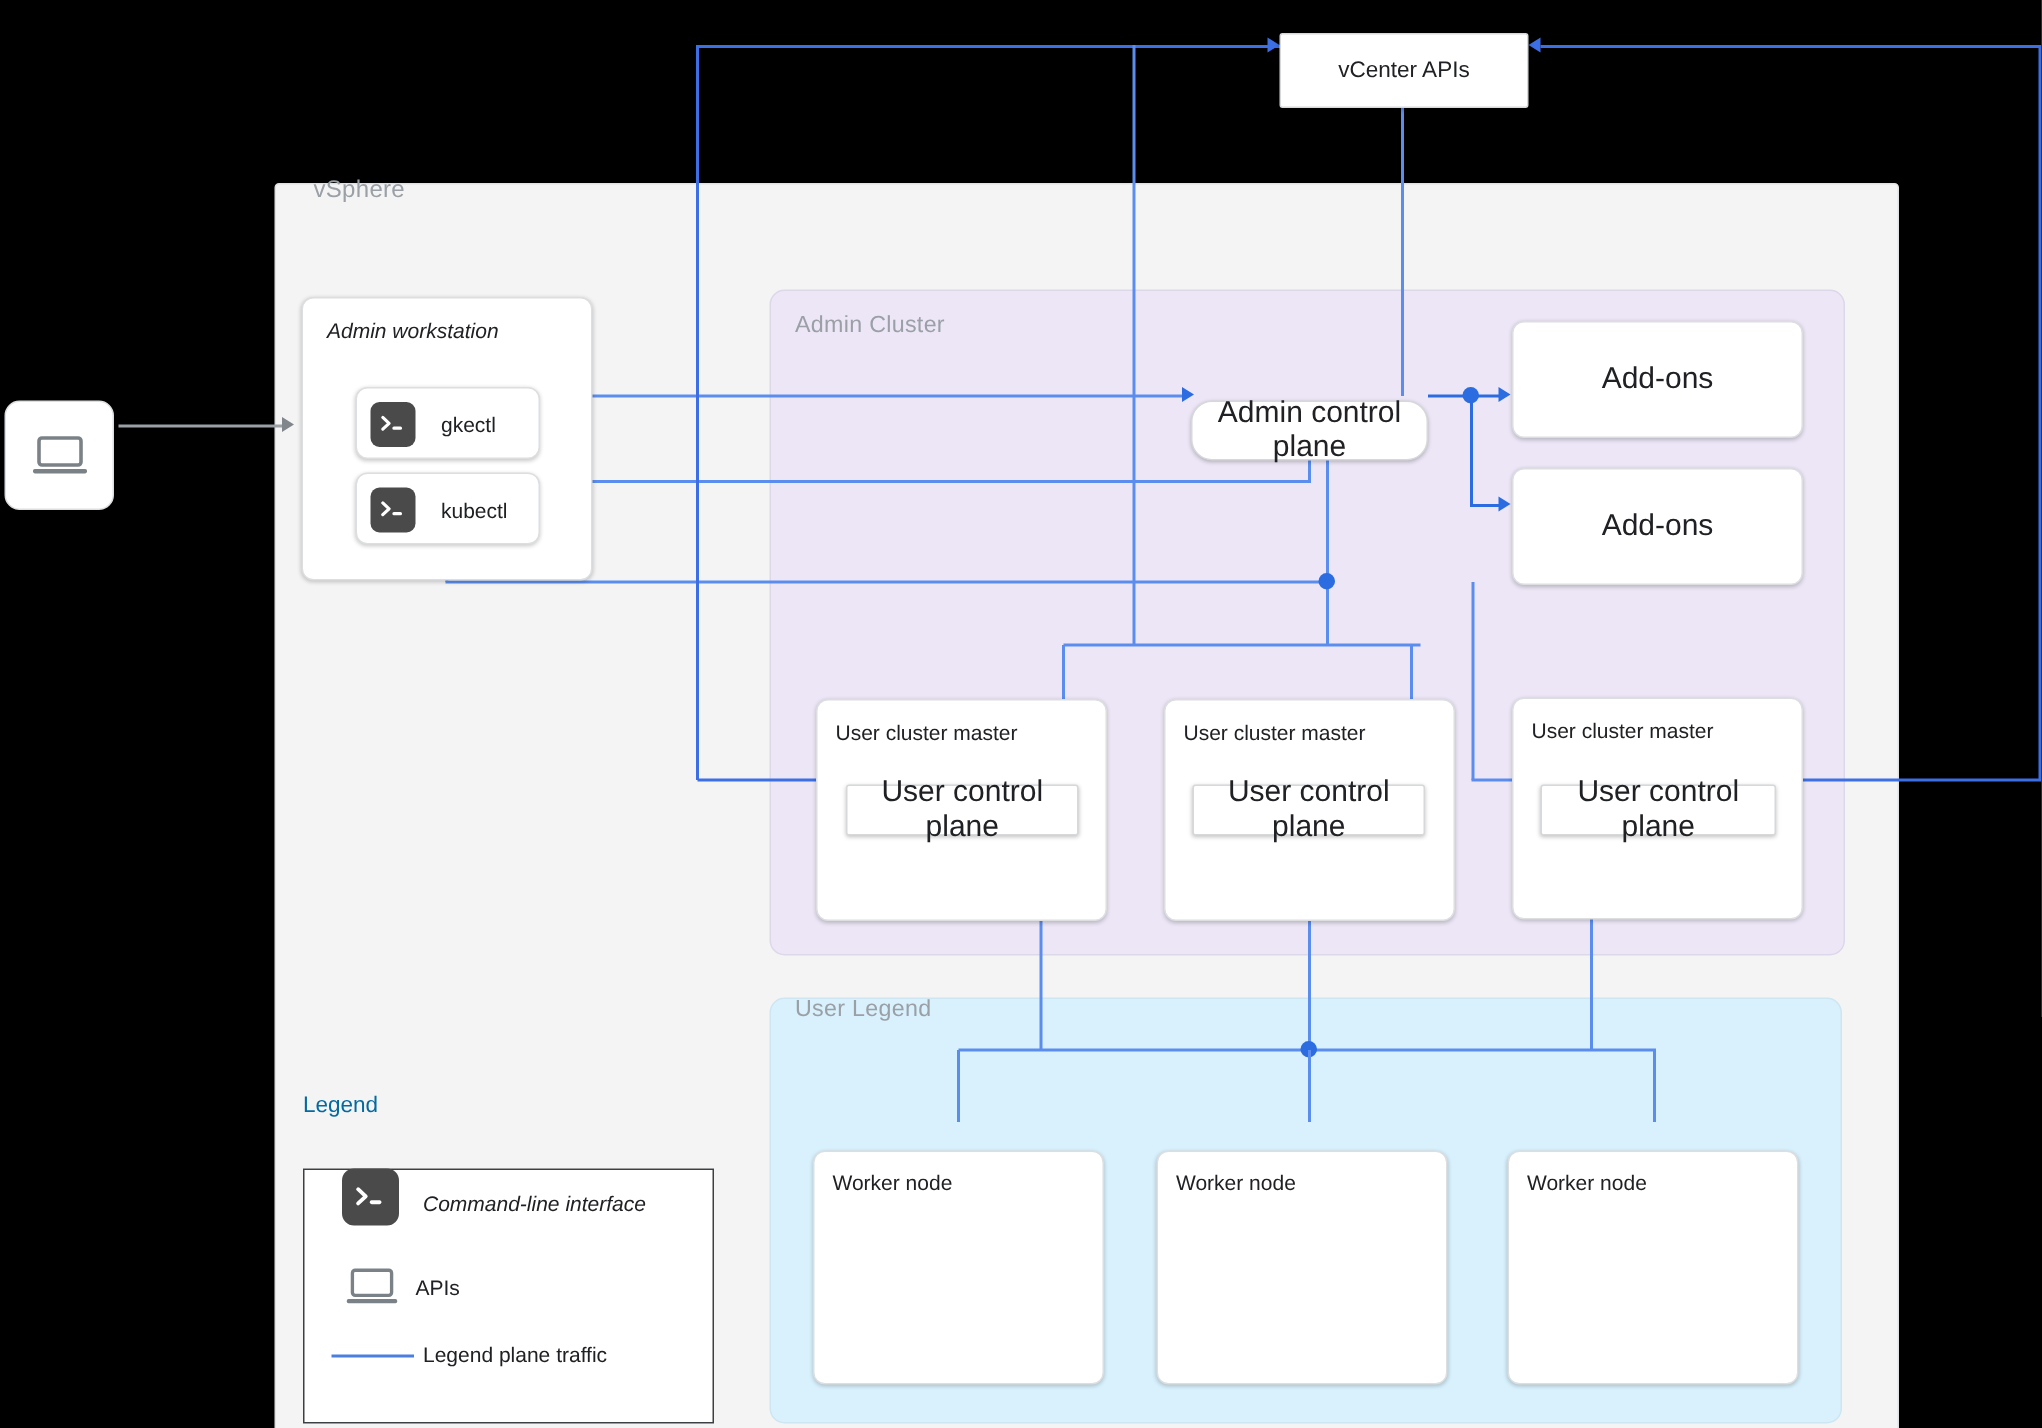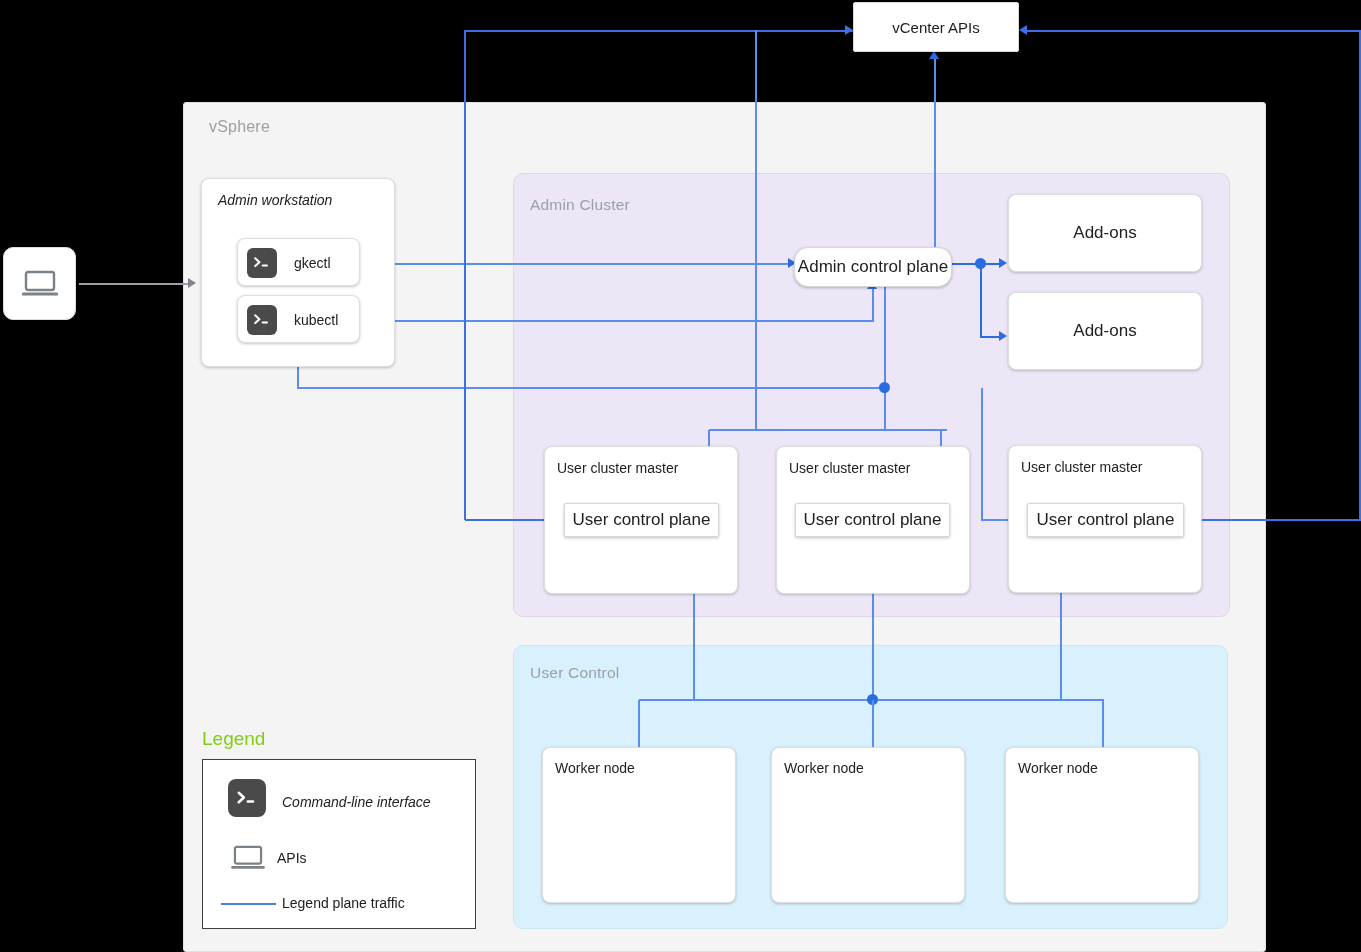--- a/index.html
+++ b/index.html
@@ -1,34 +1,34 @@
 <!DOCTYPE html>
 <html><head>
 <meta charset="utf-8">
 <style>
   html,body{margin:0;padding:0;background:#000;}
   #stage{
     position:relative;width:1361px;height:952px;background:#000;overflow:hidden;
     font-family:"Liberation Sans","DejaVu Sans",sans-serif;
   }
   
-  .box{position:absolute;box-sizing:border-box;}
+  .box{position:absolute;box-sizing:border-box;margin-top:20px;}
   .card{
     background:#ffffff;border:1px solid #dcdee0;border-radius:8px;
     box-shadow:0 1px 3px rgba(0,0,0,.22);
   }
   .flatcard{background:#ffffff;border:1px solid #d6d8da;box-shadow:0 1px 3px rgba(0,0,0,.25);}
   .region{border-radius:10px;border:1px solid #d9dadc;}
   .region-label{
     position:absolute;color:#9aa0a6;font-size:15.5px;letter-spacing:.2px;
   }
   .card-title{position:absolute;color:#202124;font-size:14px;}
   .center-label{
     position:absolute;left:0;right:0;top:50%;transform:translateY(-50%);
-    text-align:center;color:#202124;font-size:17px;
+    text-align:center;color:#202124;font-size:20px;
   }
   
   .ln{position:absolute;background:#8aa9f5;}
   .ln.dark{background:#3b6fe3;}
   .ln.mid{background:#5b8def;}
   .hl{height:1.6px;}
   .vl{width:1.6px;}
   .dot{position:absolute;width:11px;height:11px;border-radius:50%;background:#2b6ce0;}
   .arw{position:absolute;width:0;height:0;}
   .arw.r{border-left:8px solid #2b6ce0;border-top:5.5px solid transparent;border-bottom:5.5px solid transparent;}
@@ -36,36 +36,36 @@
   .arw.u{border-bottom:8px solid #2b6ce0;border-left:5.5px solid transparent;border-right:5.5px solid transparent;}
   .arw.d{border-top:8px solid #5b8def;border-left:5.5px solid transparent;border-right:5.5px solid transparent;}
   .arw.gray{border-left-color:#80868b;}
   
   .term-ico{
     position:absolute;background:#4a4a4a;border-radius:6px;
     display:flex;align-items:center;justify-content:center;
   }
   .laptop-ico{position:absolute;display:flex;align-items:center;justify-content:center;}
   
-  #legend-title{position:absolute;color:#84cc16;font-size:19px;}
+  #legend-title{position:absolute;color:#0369a1;font-size:15px;}
   .legend-row-label{position:absolute;color:#202124;font-size:14px;}
 </style>
 </head>
 <body>
 
 <div id="stage">
 
   <div class="box region" style="left:183px;top:102px;width:1083px;height:850px;background:#f4f4f4;border-color:#e0e1e3;border-radius:3px;"></div>
   <div class="region-label" style="left:209px;top:118px;font-size:16px;">vSphere</div>
 
   <div class="box region" style="left:513px;top:173px;width:717px;height:444px;background:#ece6f6;border-color:#ddd7ea;"></div>
-  <div class="region-label" style="left:530px;top:196px;">Admin Cluster</div>
+  <div class="region-label" style="left:530px;top:208px;">Admin Cluster</div>
 
   <div class="box region" style="left:513px;top:645px;width:715px;height:284px;background:#d8f1fd;border-color:#cde6f2;"></div>
-  <div class="region-label" style="left:530px;top:664px;">User Control</div>
+  <div class="region-label" style="left:530px;top:664px;">User Legend</div>
 
   <div class="ln hl mid" style="left:360px;top:263px;width:430px;"></div>
   <div class="arw r" style="left:788px;top:258px;"></div>
 
   <div class="ln hl mid" style="left:360px;top:320px;width:514px;"></div>
   <div class="ln vl mid" style="left:872.4px;top:288px;height:33px;"></div>
   <div class="arw u" style="left:867px;top:281px;"></div>
 
   <div class="ln vl mid" style="left:297.4px;top:338px;height:50px;"></div>
   <div class="ln hl mid" style="left:297px;top:387.4px;width:588px;"></div>

